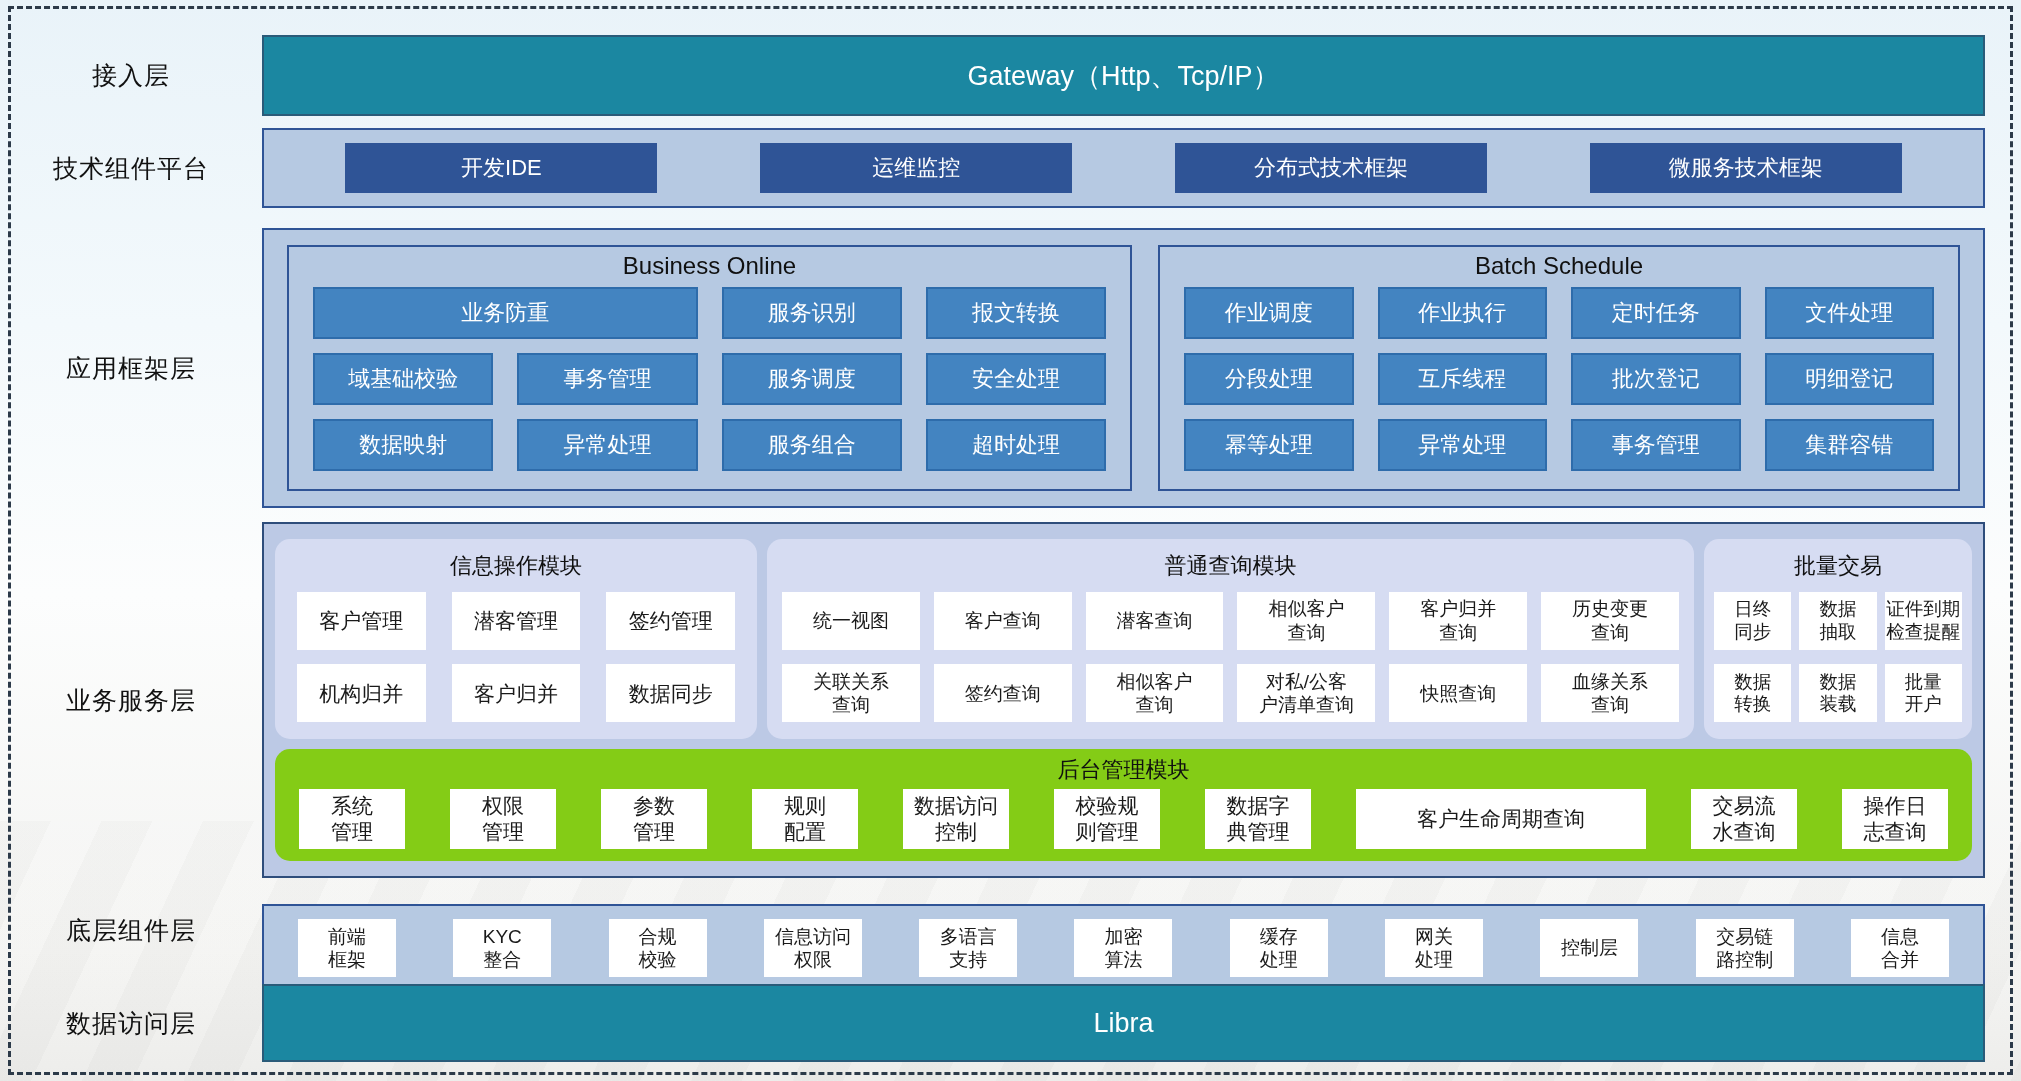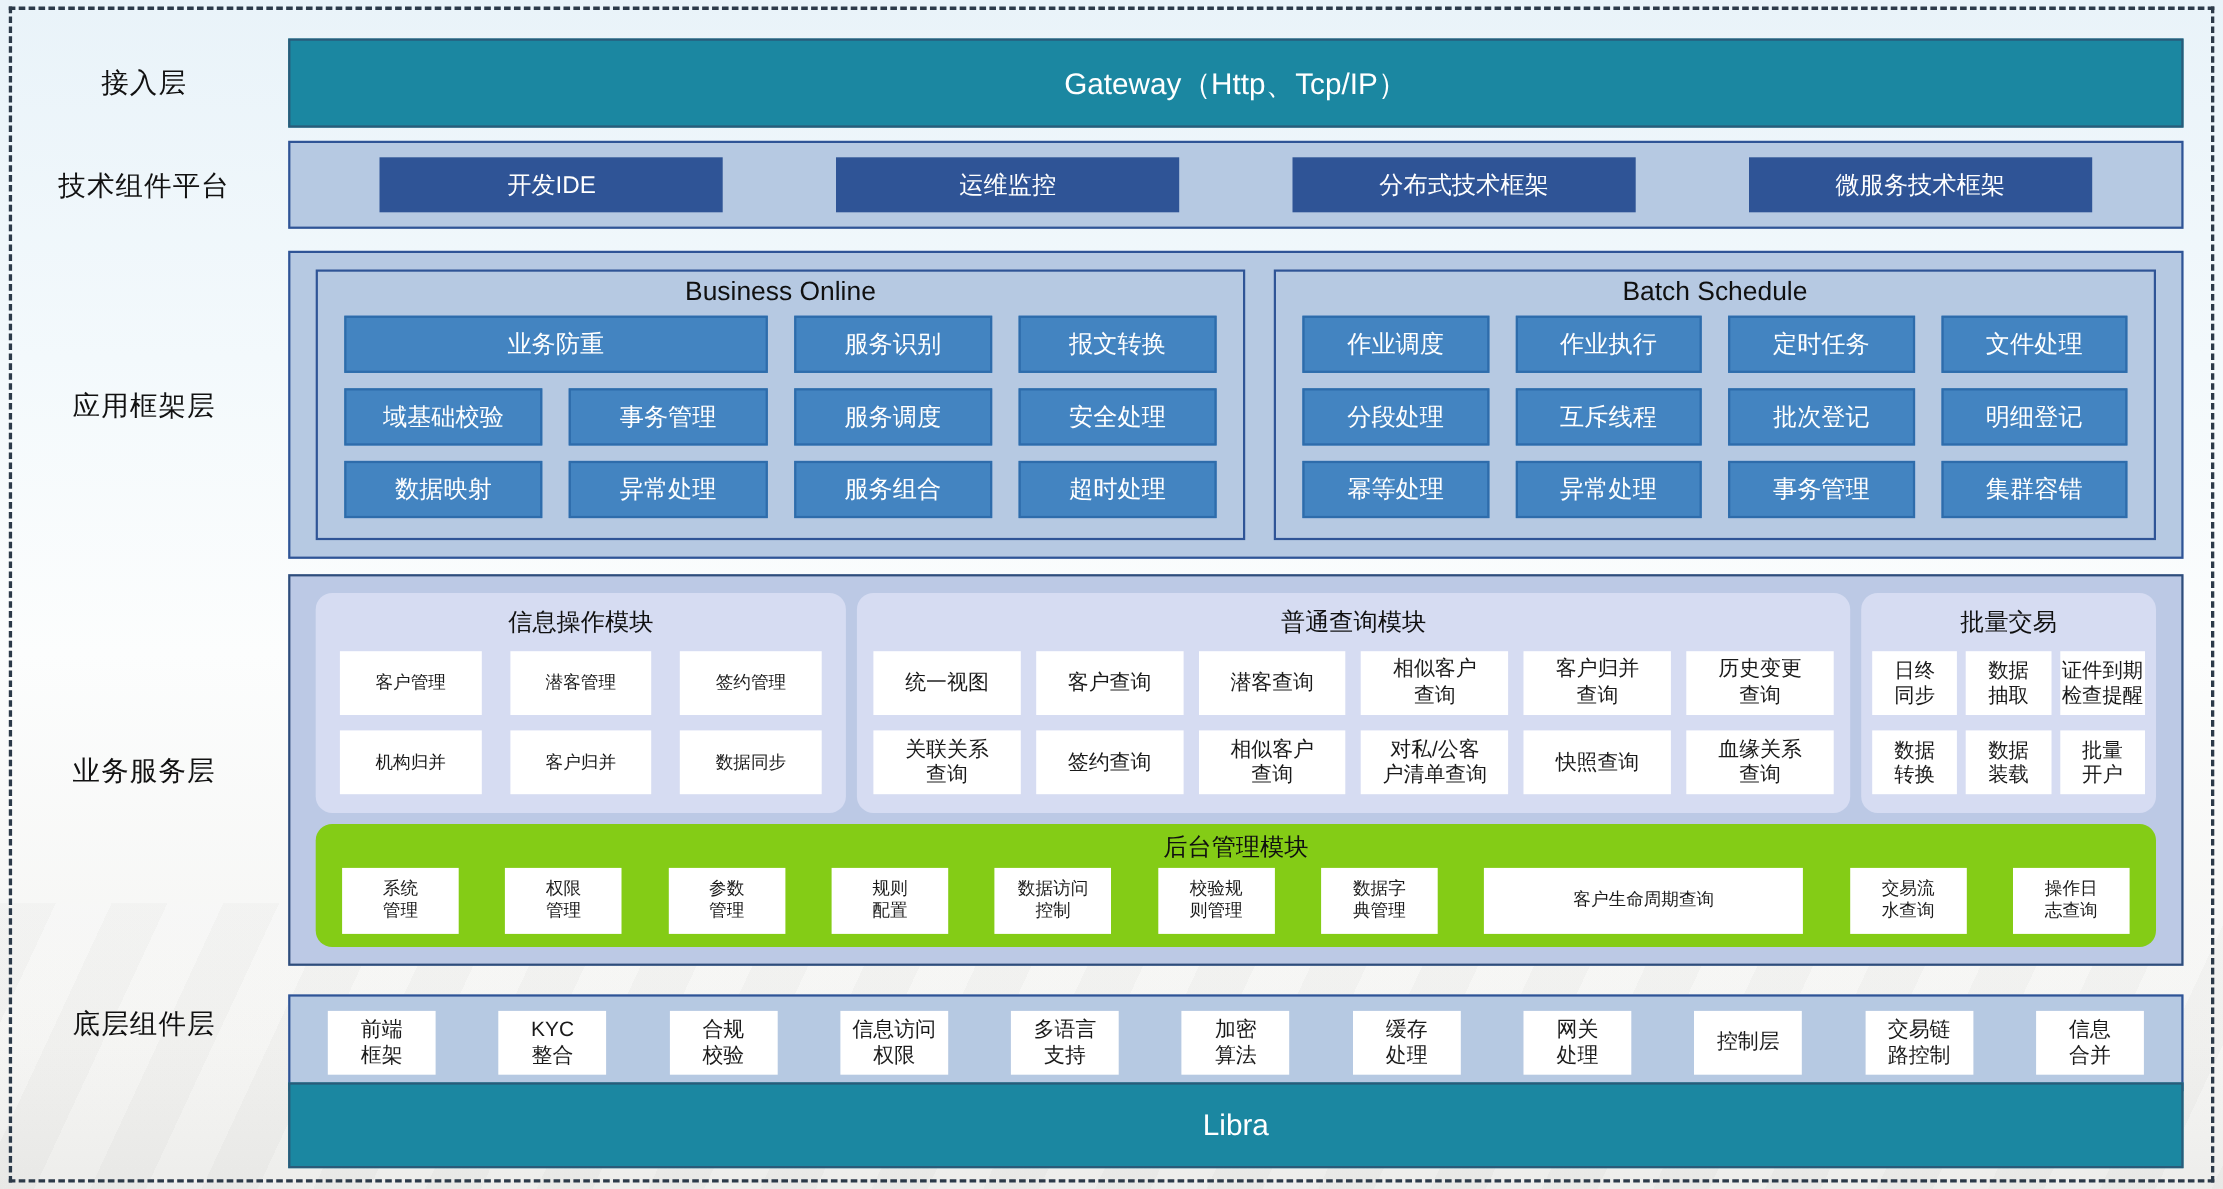--- a/index.html
+++ b/index.html
@@ -55,34 +55,34 @@
   .app-grid {
     display:grid; grid-template-columns:repeat(4,1fr); gap:14px 24px;
     padding:2px 24px 18px; flex:1;
   }
   .app-btn {
     height:52px; background:#4384c1; border:2px solid #2e6cab; color:#fff; font-size:22px;
     display:flex; align-items:center; justify-content:center;
   }
 
   
-  .svc { background:#bcc9e5; border:2px solid #2e4d7b; padding:15px 23px; display:flex; flex-direction:column; }
+  .svc { background:#bcc9e5; border:2px solid #2e4d7b; padding:15px 11px; display:flex; flex-direction:column; }
   .svc-top { display:flex; gap:10px; height:206px; }
   .module { background:#d6dcf2; border-radius:15px; display:flex; flex-direction:column; }
   .module.im { width:482px; }
   .module.qm { flex:1; }
   .module.bt { width:268px; }
   .module-title { height:44px; display:flex; align-items:flex-end; justify-content:center; color:#101010; font-size:22px; padding-bottom:2px; }
   .cell-grid { display:grid; flex:1; align-content:space-evenly; }
   .im .cell-grid { grid-template-columns:repeat(3,1fr); gap:12px 26px; padding:6px 22px 14px; }
   .qm .cell-grid { grid-template-columns:repeat(6,1fr); gap:12px 14px; padding:6px 15px 14px; }
   .bt .cell-grid { grid-template-columns:repeat(3,1fr); gap:12px 8px; padding:6px 10px 14px; }
   .cell {
     background:#fff; min-height:58px; display:flex; align-items:center; justify-content:center;
-    text-align:center; color:#1a1a1a; font-size:16px; line-height:1.22; white-space:pre-line;
+    text-align:center; color:#1a1a1a; font-size:21px; line-height:1.22; white-space:pre-line;
   }
   .qm .cell { font-size:19px; }
   .bt .cell { font-size:18.5px; }
 
   .admin { margin-top:10px; background:#84cc16; border-radius:15px; height:112px; display:flex; flex-direction:column; }
   .admin-title { height:38px; display:flex; align-items:flex-end; justify-content:center; color:#101010; font-size:22px; }
   .admin-cells { flex:1; display:flex; align-items:center; justify-content:space-between; padding:4px 24px 12px; }
   .admin-cells .cell { width:106px; height:60px; }
   .admin-cells .cell.wide { width:290px; }
 
@@ -99,20 +99,21 @@
 <div class="texture"></div>
 <div class="frame"></div>
 
 <div class="canvas">
 
   <div class="layer-label" style="top:35px;height:81px">接入层</div>
   <div class="layer-label" style="top:128px;height:80px">技术组件平台</div>
   <div class="layer-label" style="top:228px;height:280px">应用框架层</div>
   <div class="layer-label" style="top:522px;height:356px">业务服务层</div>
   <div class="layer-label" style="top:886px;height:88px">底层组件层</div>
+  <div class="layer-label" style="top:984px;height:78px">数据访问层</div>
 
   <div class="row teal" style="top:35px;height:81px">Gateway（Http、Tcp/IP）</div>
 
   <div class="row tech" style="top:128px;height:80px">
 
   <div class="tech-btn">开发IDE</div>
       <div class="tech-btn">运维监控</div>
       <div class="tech-btn">分布式技术框架</div>
       <div class="tech-btn">微服务技术框架</div>
     </div>

